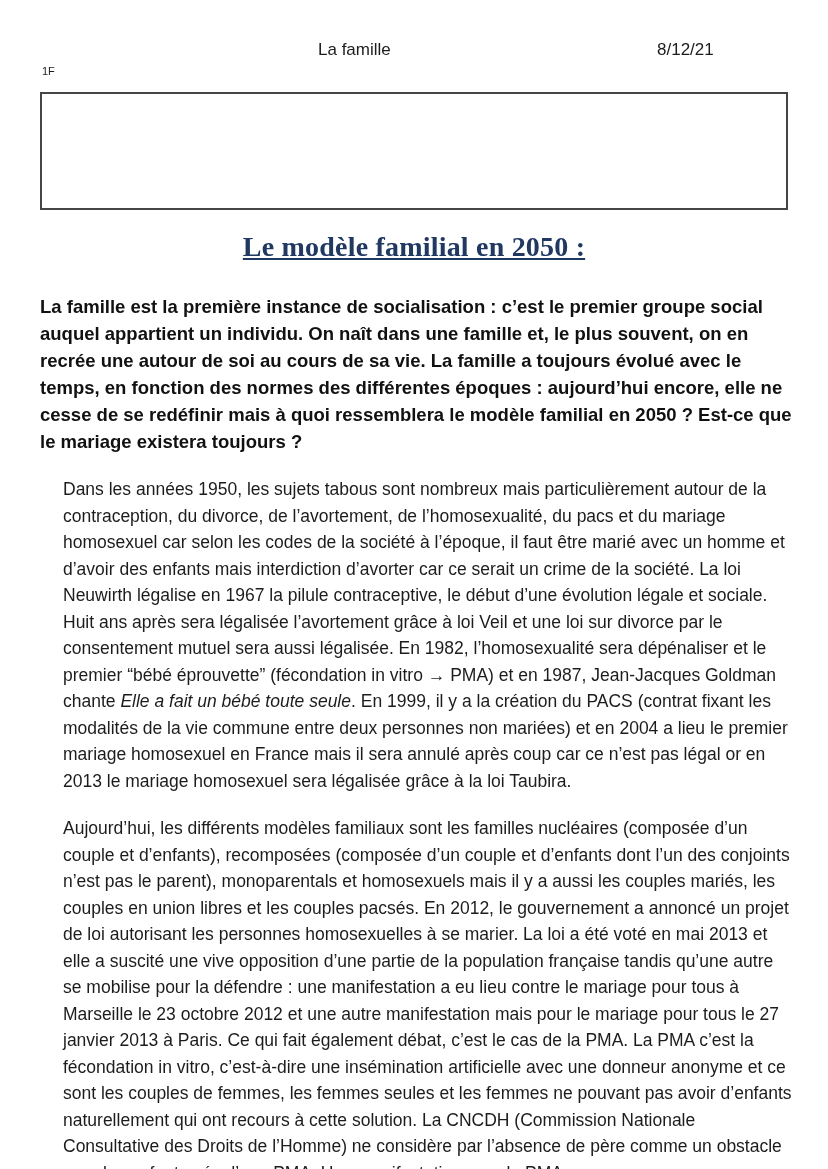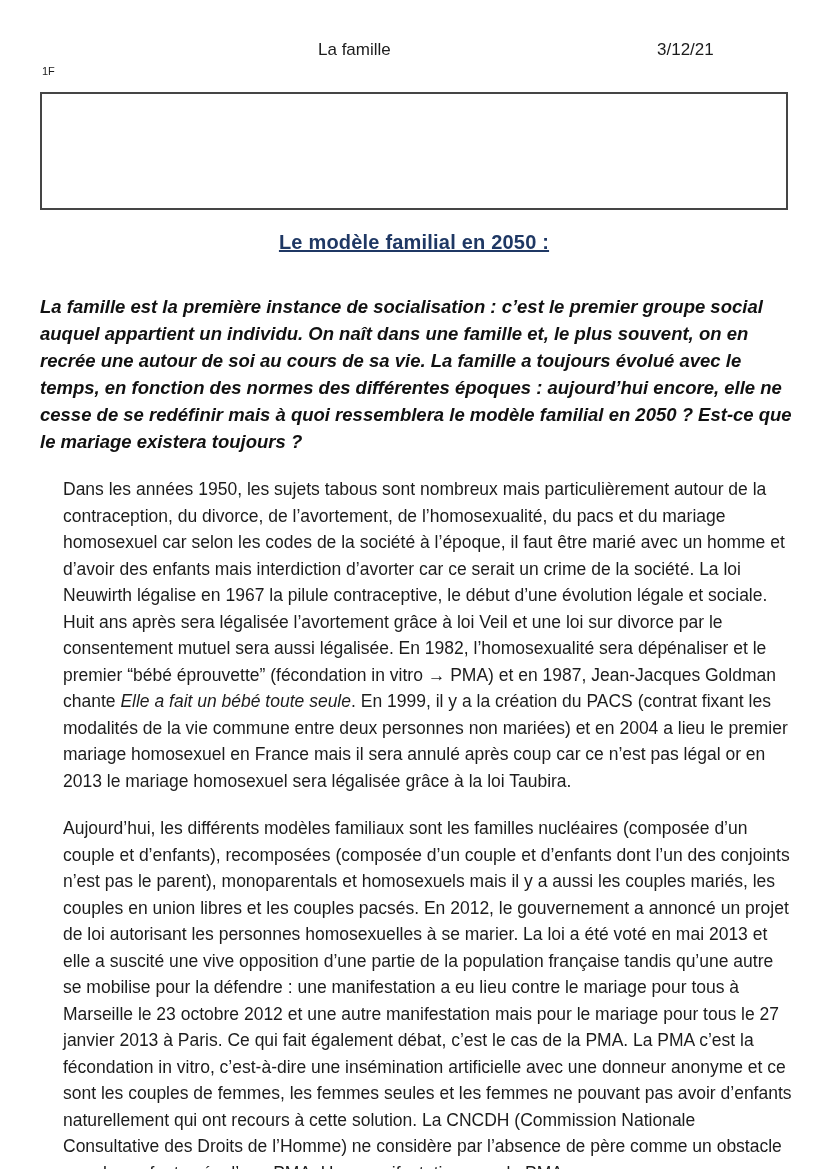--- a/index.html
+++ b/index.html
@@ -45,58 +45,58 @@
     height: 118px;
     border: 2px solid #454545;
     background: #ffffff;
   }
   .doc-title {
     position: absolute;
     top: 231px;
     left: 0;
     width: 100%;
     text-align: center;
-    font-size: 20px;
+    font-size: 28px;
     font-weight: bold;
     text-decoration: underline;
     color: #1f3864;
     letter-spacing: 0.2px;
+    font-family: Liberation Serif, serif;
   }
   .content {
     position: absolute;
     top: 293px;
     left: 40px;
     width: 756px;
   }
   .intro {
     font-size: 18.5px;
     font-weight: bold;
     line-height: 27px;
     color: #111111;
     margin-bottom: 21px;
-    font-style: italic;
   }
   .body-para {
     font-size: 17.5px;
     font-weight: normal;
     line-height: 26.5px;
     color: #1c1c1c;
     margin-bottom: 21px;
     margin-left: 23px;
   }
   .italic { font-style: italic; }
 </style>
 </head>
 <body>
 
 <div class="page">
 
   <div class="header-title">La famille</div>
 
-  <div class="header-date">3/12/21</div>
+  <div class="header-date">8/12/21</div>
 
   <div class="class-label">1F</div>
 
   <div class="answer-box"></div>
 
   <h1 class="doc-title">Le modèle familial en 2050 :</h1>
 
   <div class="content">
 
     <p class="intro">La famille est la première instance de socialisation : c’est le premier groupe social auquel appartient un individu. On naît dans une famille et, le plus souvent, on en recrée une autour de soi au cours de sa vie. La famille a toujours évolué avec le temps, en fonction des normes des différentes époques : aujourd’hui encore, elle ne cesse de se redéfinir mais à quoi ressemblera le modèle familial en 2050 ? Est-ce que le mariage existera toujours ?</p>

